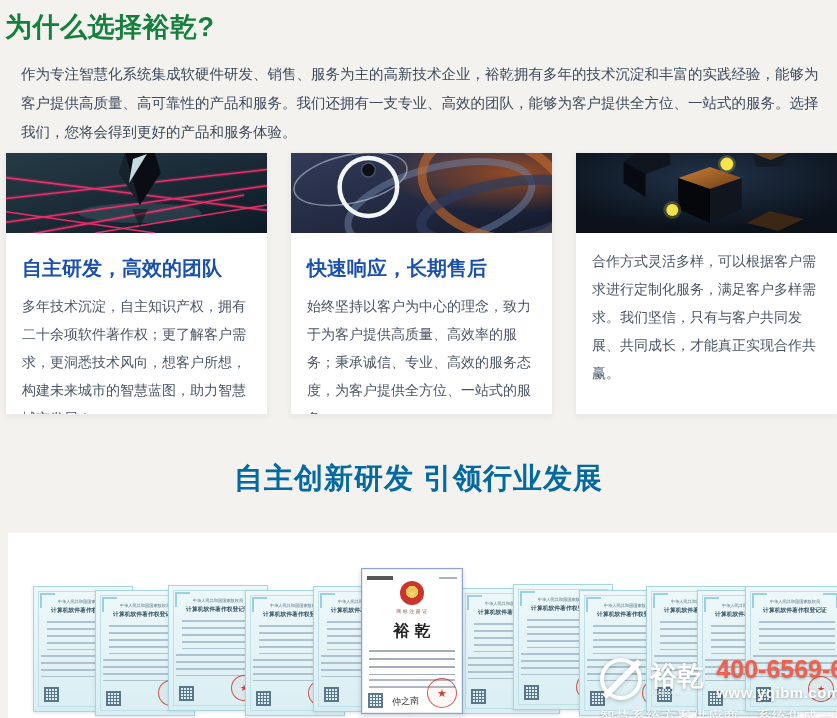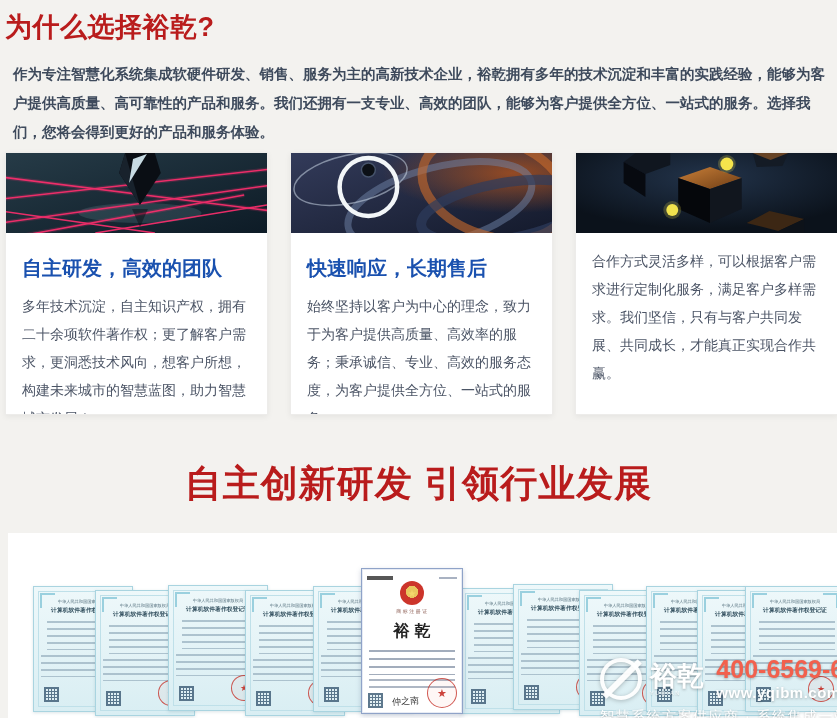--- a/index.html
+++ b/index.html
@@ -3,33 +3,33 @@
 <meta charset="utf-8">
 <style>
   html,body{margin:0;padding:0;}
   body{
     width:837px;height:718px;overflow:hidden;position:relative;
     background:#f3f2ef;
     font-family:"Liberation Sans","DejaVu Sans",sans-serif;
   }
   
   .intro{position:absolute;left:5px;top:0;width:830px;}
-  .page-title{margin:9px 0 0;font-size:27px;font-weight:bold;color:#b91c1c;letter-spacing:.5px;}
-  .intro-text{margin:15px 8px 0;font-size:14.5px;line-height:29px;color:#3e4a5c;font-weight:bold;}
+  .page-title{margin:9px 0 0;font-size:27px;font-weight:bold;color:#15803d;letter-spacing:.5px;}
+  .intro-text{margin:15px 16px 0;font-size:14.5px;line-height:29px;color:#3e4a5c;}
   
   .cards{position:absolute;left:5px;top:152px;display:flex;gap:22px;}
   .card{width:263px;height:263px;background:#fff;border:1px solid #edecea;
         box-shadow:0 2px 6px rgba(0,0,0,.06);box-sizing:border-box;flex:0 0 auto;overflow:hidden;}
   .card-img{width:100%;height:80px;display:block;}
   .card-body{padding:14px 16px 0;}
   .card-title{font-size:20px;font-weight:bold;color:#1a51af;margin:8px 0 10px;}
   .card-text{font-size:14px;line-height:28px;color:#4c5566;}
   
   .section-title{position:absolute;top:459px;left:0;width:837px;text-align:center;
-    font-size:37px;font-weight:bold;color:#b91c1c;letter-spacing:1px;}
+    font-size:29px;font-weight:bold;color:#0369a1;letter-spacing:1px;}
   
   .cert-panel{position:absolute;left:8px;top:533px;width:840px;height:200px;background:#fff;}
   .cert{position:absolute;box-sizing:border-box;}
   .cert.cyan{width:100px;height:126px;padding:4px;
     background:linear-gradient(180deg,#eef8fa,#d9eef3);
     border:1px solid #a9d4e0;box-shadow:0 1px 3px rgba(60,110,130,.18);}
   .cert-inner{width:100%;height:100%;border:1px solid #bfe0e9;box-sizing:border-box;position:relative;
     padding:7px 5px 4px;display:flex;flex-direction:column;align-items:center;}
   .cert-inner::before,.cert-inner::after{content:"";position:absolute;top:1px;width:13px;height:13px;opacity:.75;}
   .cert-inner::before{left:1px;border-top:2px solid #7fc3d6;border-left:2px solid #7fc3d6;}

